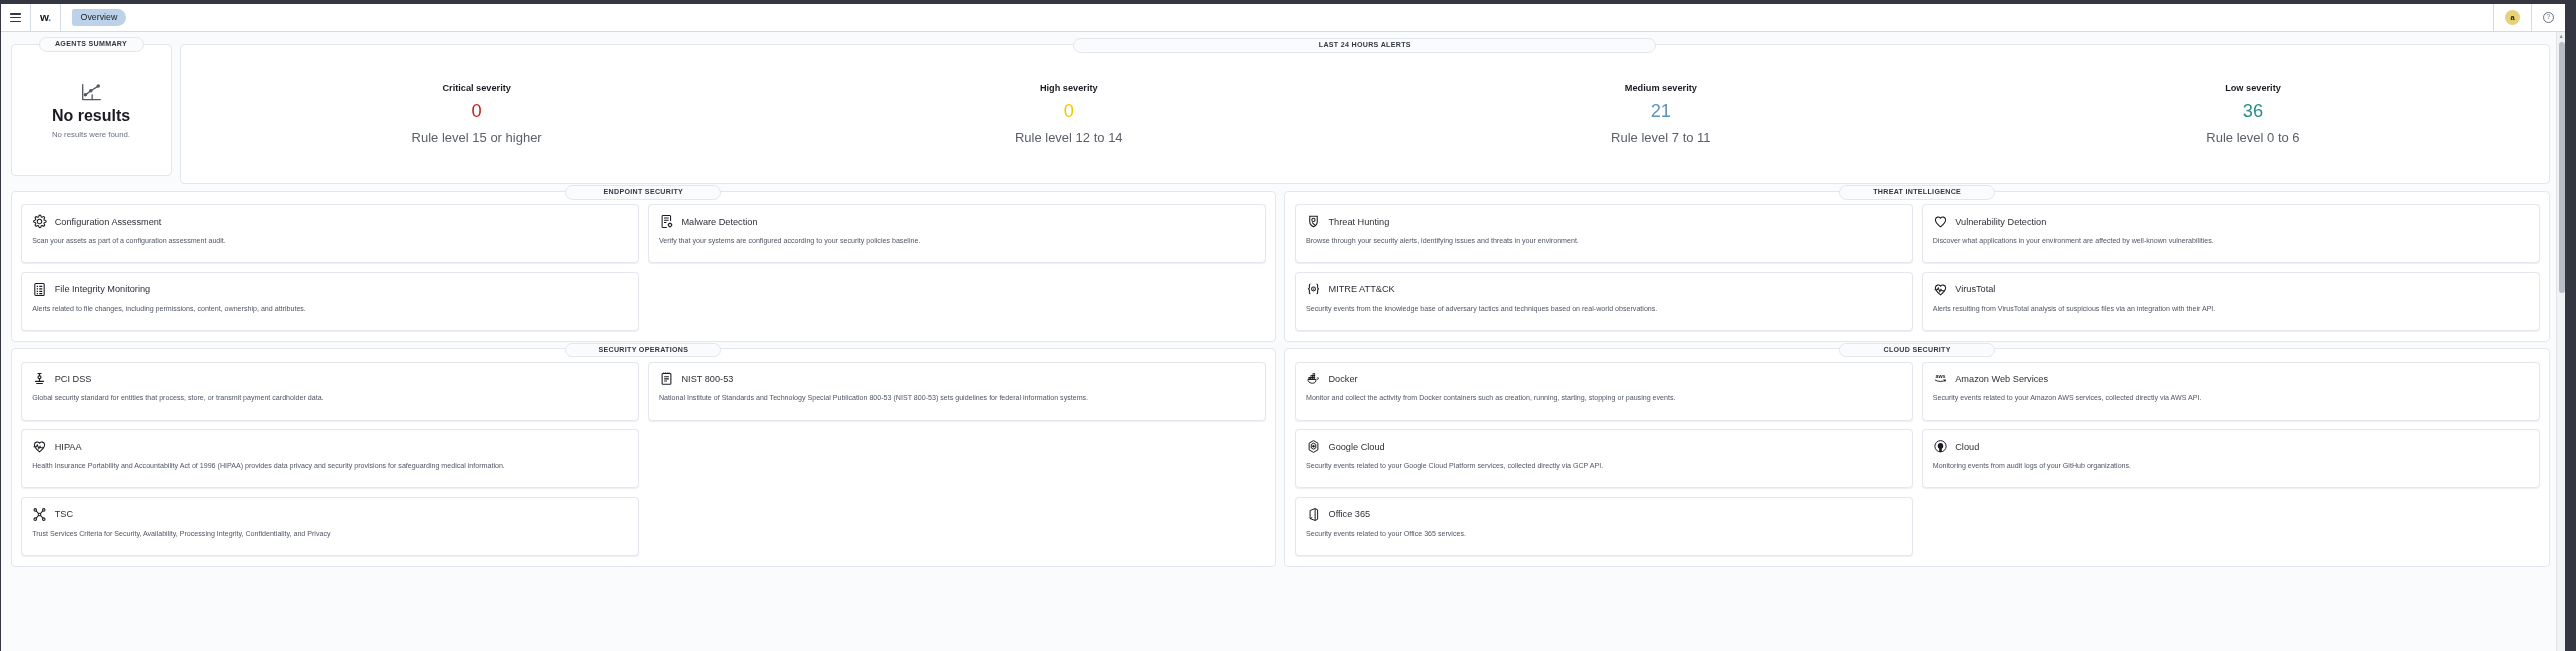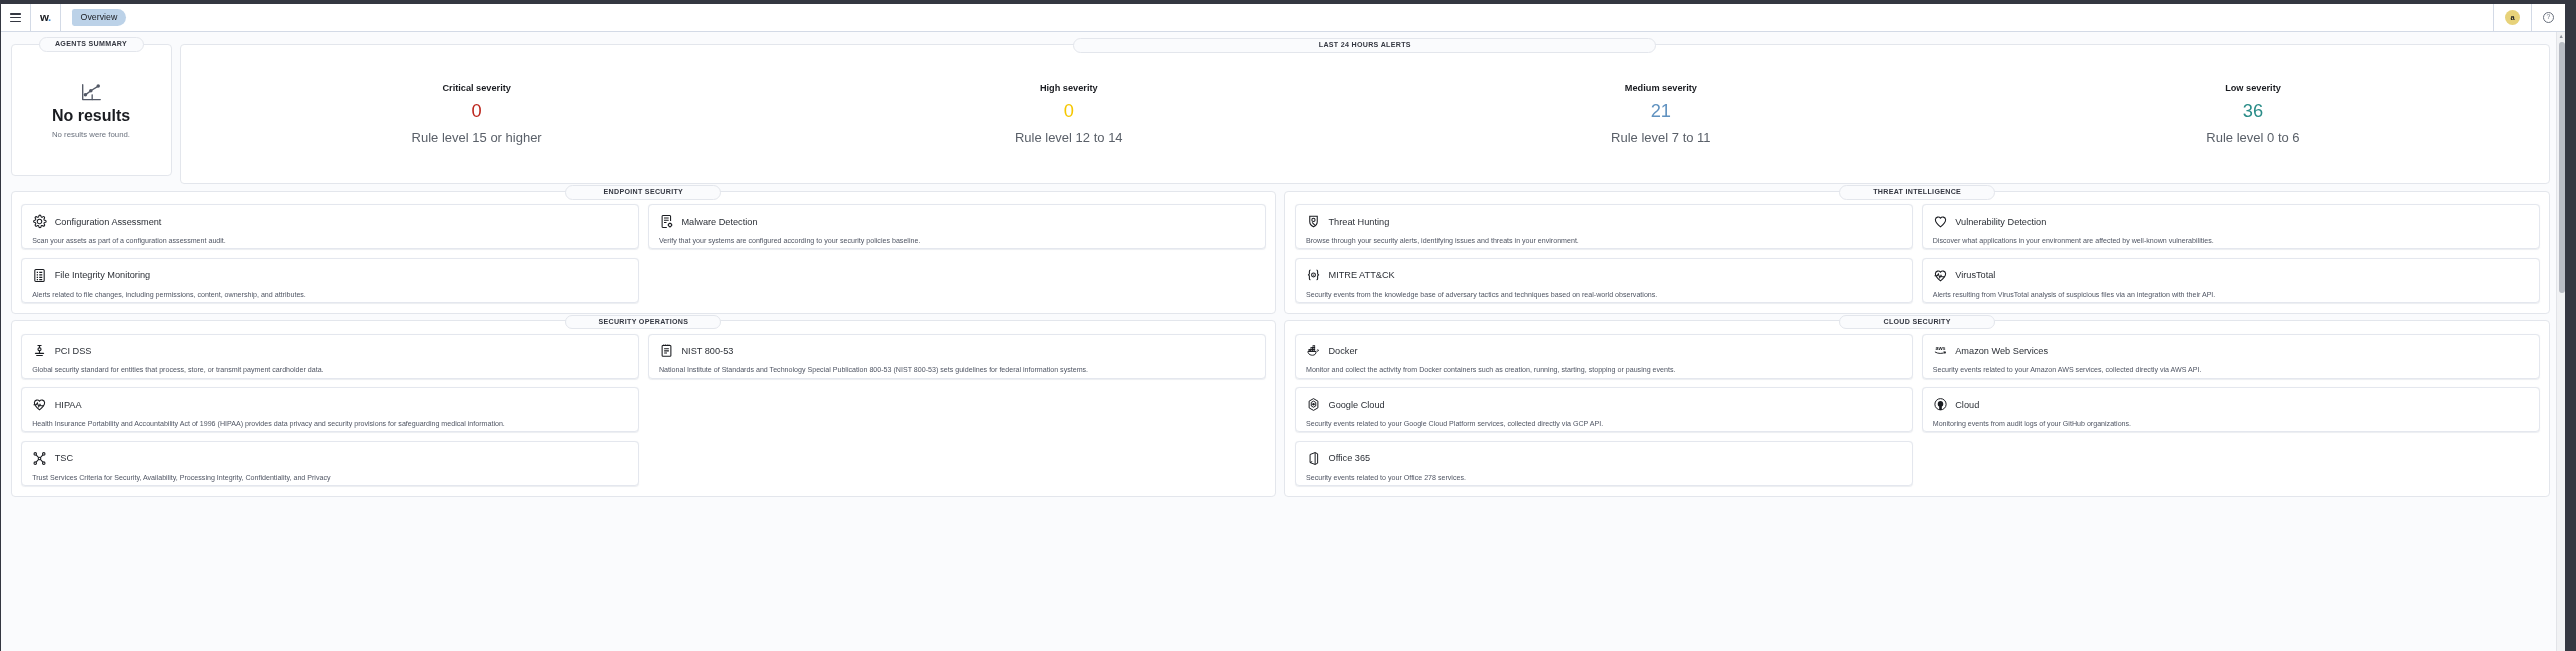--- a/index.html
+++ b/index.html
@@ -127,21 +127,21 @@
   .section-col { flex: 1; display: flex; flex-direction: column; }
   .sec-panel { padding: 12.2px 9.5px 9.5px 9.5px; }
   .cards-grid { display: flex; gap: 8.8px; }
   .cards-col { flex: 1; display: flex; flex-direction: column; gap: 8.8px; }
 
   .card {
     border: 0.7px solid #e4e7ee;
     border-radius: 4.1px;
     background: #ffffff;
     padding: 8.8px 10.2px 10.2px 10.2px;
-    height: 45px;
+    height: 59px;
     box-shadow: 0 0.5px 0.9px rgba(152,162,179,0.18);
     cursor: pointer;
   }
   .card-head { display: flex; align-items: center; gap: 7.5px; }
   .card-icon { width: 15px; height: 15px; flex: 0 0 15px; color: #1a1c21; display:flex; align-items:center; justify-content:center; }
   .card-icon svg { width: 100%; height: 100%; display: block; }
   .card-title { font-size: 9.2px; color: #2b2f36; }
   .card-desc { font-size: 7.1px; color: #4f5563; margin-top: 8.1px; line-height: 1.3; }
   .card.empty { border: none; background: transparent; box-shadow: none; }
 </style>
@@ -468,21 +468,21 @@
                 <div class="card-head">
                   <span class="card-icon">
                     <svg viewBox="0 0 24 24" fill="none" stroke="#1a1c21" stroke-width="1.6">
                         <path d="M14.6 2.5L6.5 5.6v12.9l8.1 3V2.5z"></path>
                         <path d="M14.6 2.5l4 2v15l-4 2"></path>
                         <path d="M6.5 18.5l3.4-1.6"></path>
                       </svg>
                   </span>
                   <span class="card-title">Office 365</span>
                 </div>
-                <div class="card-desc">Security events related to your Office 278 services.</div>
+                <div class="card-desc">Security events related to your Office 365 services.</div>
               </div>
             </div>
             <div class="cards-col">
               <div class="card">
                 <div class="card-head">
                   <span class="card-icon">
                     <svg viewBox="0 0 24 24" fill="none">
                         <text x="12" y="11.5" font-family="Liberation Sans, sans-serif" font-size="8.6" font-weight="700" fill="#1a1c21" text-anchor="middle">aws</text>
                         <path d="M3.6 14.6c4.4 2.8 11.6 2.9 16.3.2" stroke="#1a1c21" stroke-width="1.5" fill="none" stroke-linecap="round"></path>
                         <path d="M17.6 13.8l2.5.9-1.1 2.2" stroke="#1a1c21" stroke-width="1.3" fill="none" stroke-linecap="round" stroke-linejoin="round"></path>

